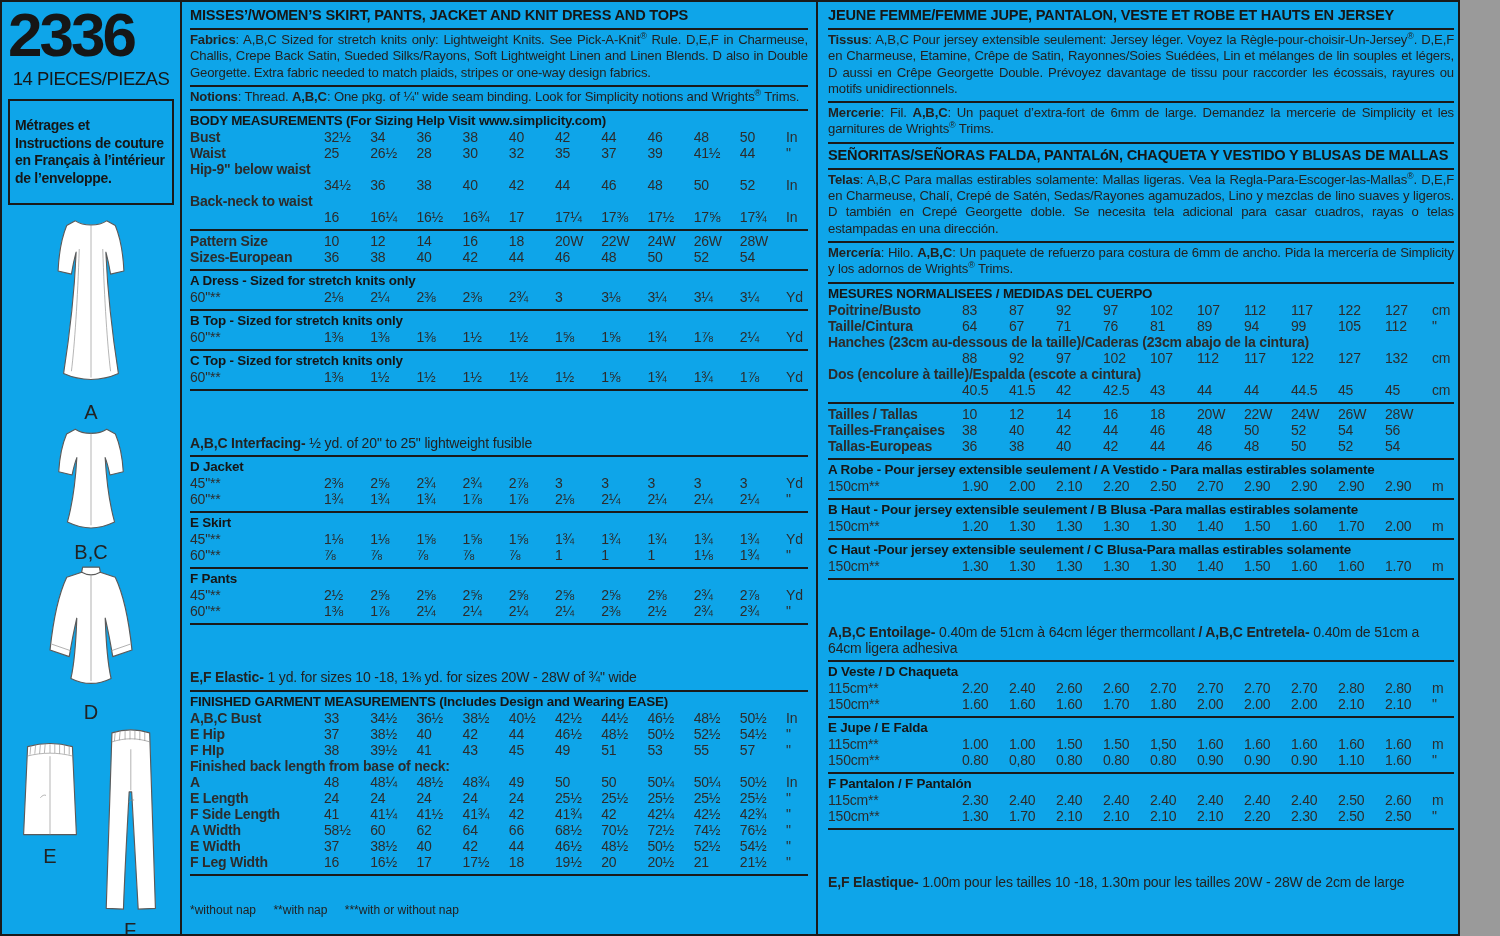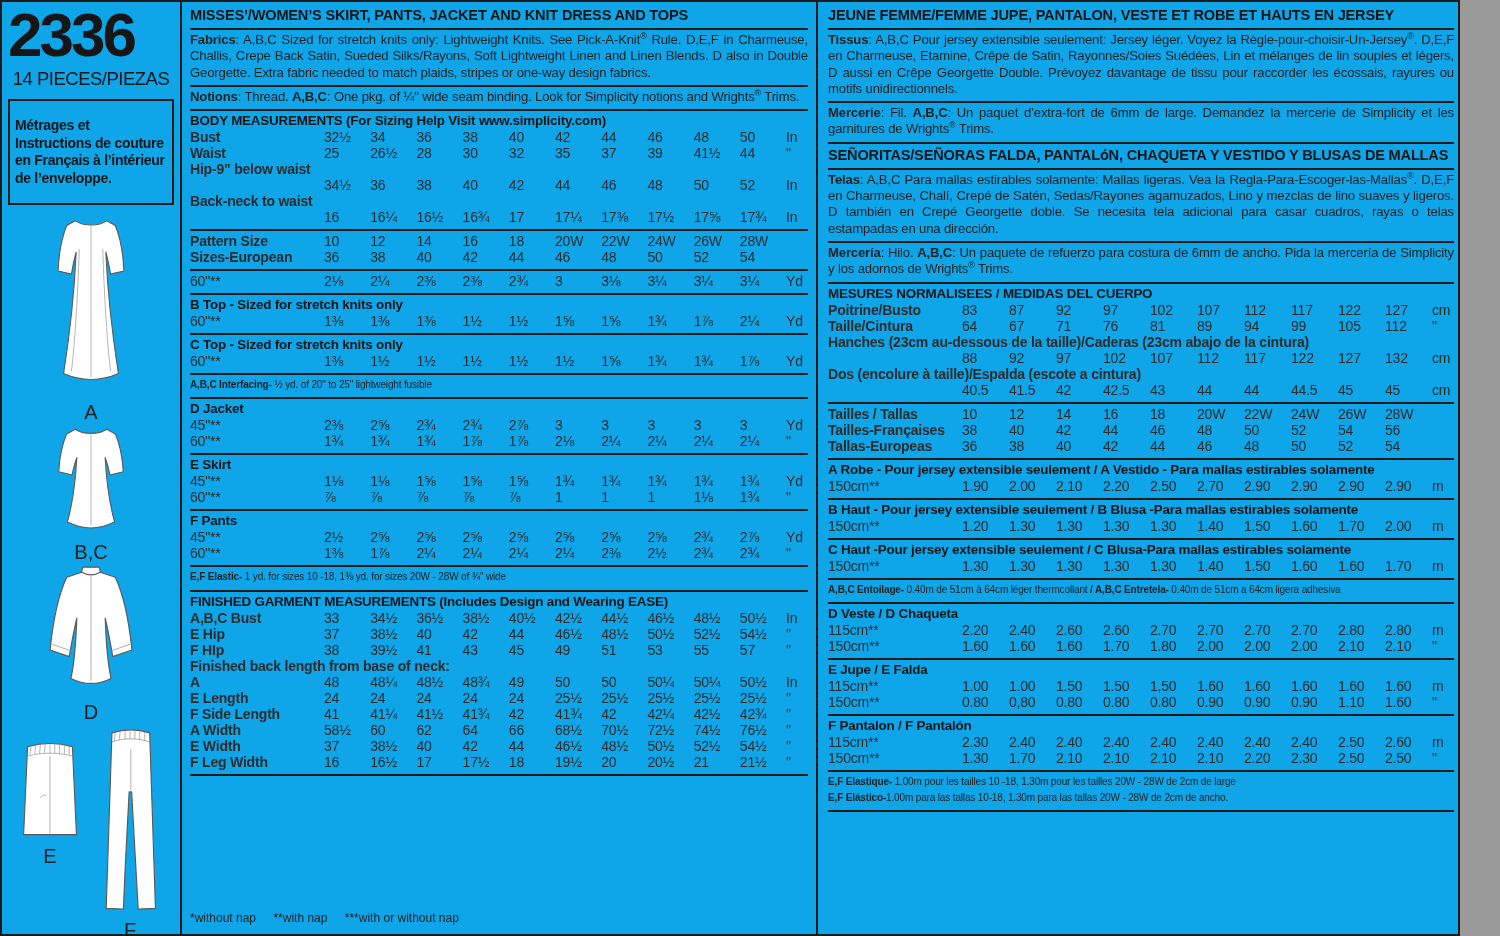--- a/index.html
+++ b/index.html
@@ -20,38 +20,38 @@
   .views { position:relative; margin-top:8px; }
   .view { text-align:center; }
   .view svg { display:block; margin:0 auto; }
   .view-label { font-size:20px; line-height:22px; color:#222; }
   .ef-row { position:relative; height:252px; }
   .ef-row .view-e { position:absolute; left:0; top:14px; width:84px; }
   .ef-row .view-f { position:absolute; right:2px; top:0px; width:84px; }
 
   
   .col { position:absolute; top:0; bottom:0; box-sizing:border-box;
-    display:flex; flex-direction:column; padding:2px 6px 8px 6px; }
+    display:flex; flex-direction:column; padding:2px 6px 16px 6px; }
   .en-col { left:182px; width:630px; }
   .fr-col { left:820px; width:638px; }
   .blk { padding:2px 0 4px 0; border-bottom:2px solid #1a1a1a; }
   .col > .blk:last-of-type { }
   .doc-title { font-size:14.6px; font-weight:bold; letter-spacing:-0.2px; line-height:18px; }
   .para { font-size:13.1px; line-height:16.3px; text-align:justify; letter-spacing:-0.15px; color:#222; }
   .b { font-weight:bold; }
   sup { font-size:9px; line-height:0; }
 
   .shead { font-size:13.4px; font-weight:bold; line-height:16px; letter-spacing:-0.2px; }
   .mrow { display:flex; font-size:14px; line-height:16px; color:#2c2c2c; letter-spacing:-0.2px; }
   .mrow .lbl { flex:0 0 134px; }
   .mrow .lbl.grow { flex:1 1 auto; }
   .mrow .vals { flex:1 1 auto; display:flex; }
   .mrow .v { flex:1 1 0; }
   .mrow .unit { flex:0 0 22px; text-align:left; }
-  .note { font-size:10px; line-height:16.3px; letter-spacing:-0.15px; color:#222; }
+  .note { font-size:14px; line-height:16.3px; letter-spacing:-0.15px; color:#222;margin-top:42px; }
 
   .footnote { margin-top:auto; font-size:12px; line-height:15px; color:#222;
     display:flex; justify-content:space-between; padding-top:2px; }
   .footnote .grp span { margin-right:14px; }
   .footnote .grp.right span { margin-right:0; margin-left:14px; }
 
   
   .side-strip { position:absolute; left:1460px; top:0; width:38px; height:100%; }
   .side-note { position:absolute; white-space:nowrap; font-size:15px; color:#222;
     left:26px; bottom:8px; transform:rotate(-90deg); transform-origin:left bottom; }
@@ -225,20 +225,21 @@
               <div class="v">52</div>
               <div class="v">54</div>
             </div>
             <div class="unit"></div>
           </div>
         </div>
     </div>
 
     <div>
         <div class="blk">
+          <div class="shead">A Dress - Sized for stretch knits only</div>
           <div class="mrow">
             <div class="lbl">60"**</div>
             <div class="vals">
               <div class="v">2⅛</div>
               <div class="v">2¼</div>
               <div class="v">2⅜</div>
               <div class="v">2⅜</div>
               <div class="v">2¾</div>
               <div class="v">3</div>
               <div class="v">3⅛</div>

